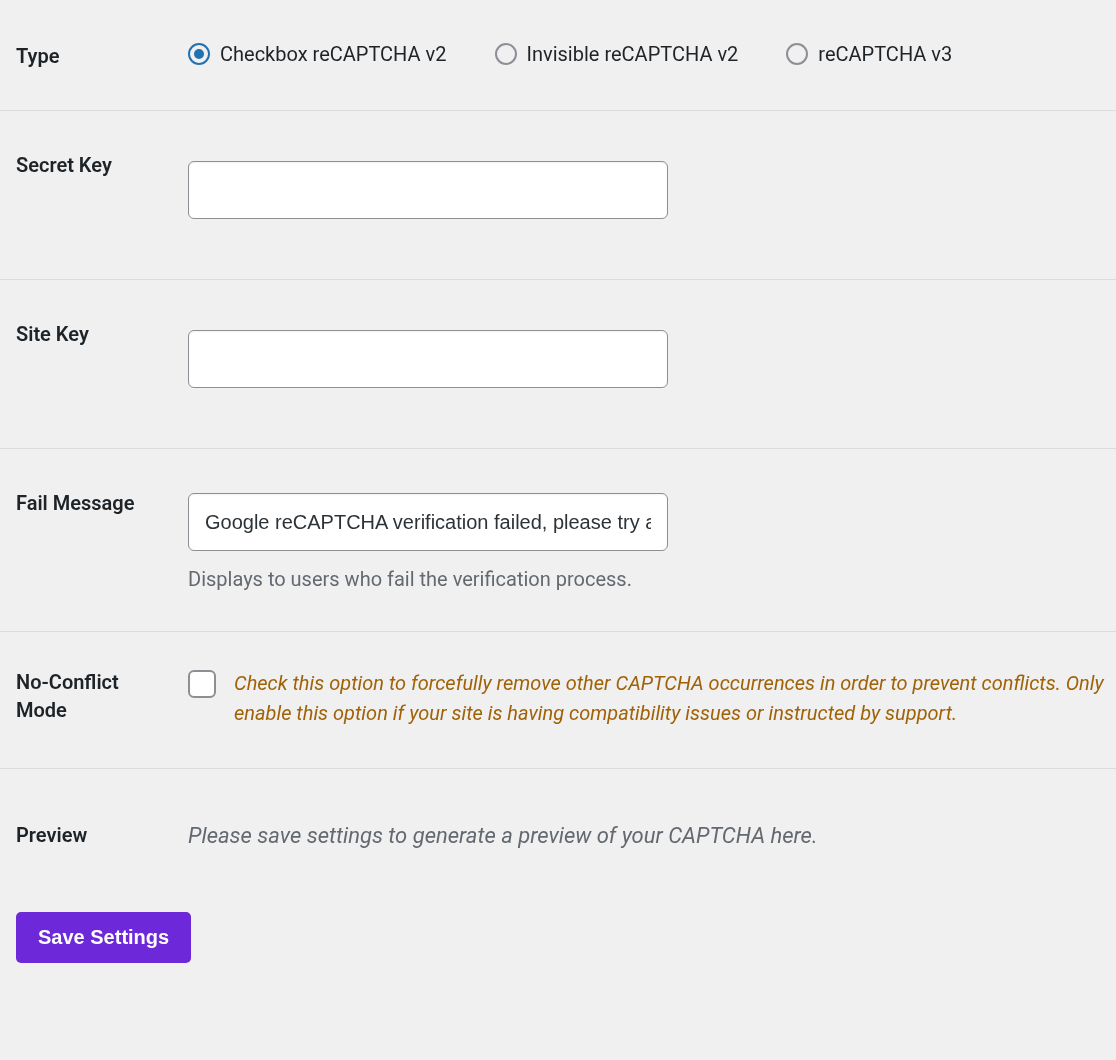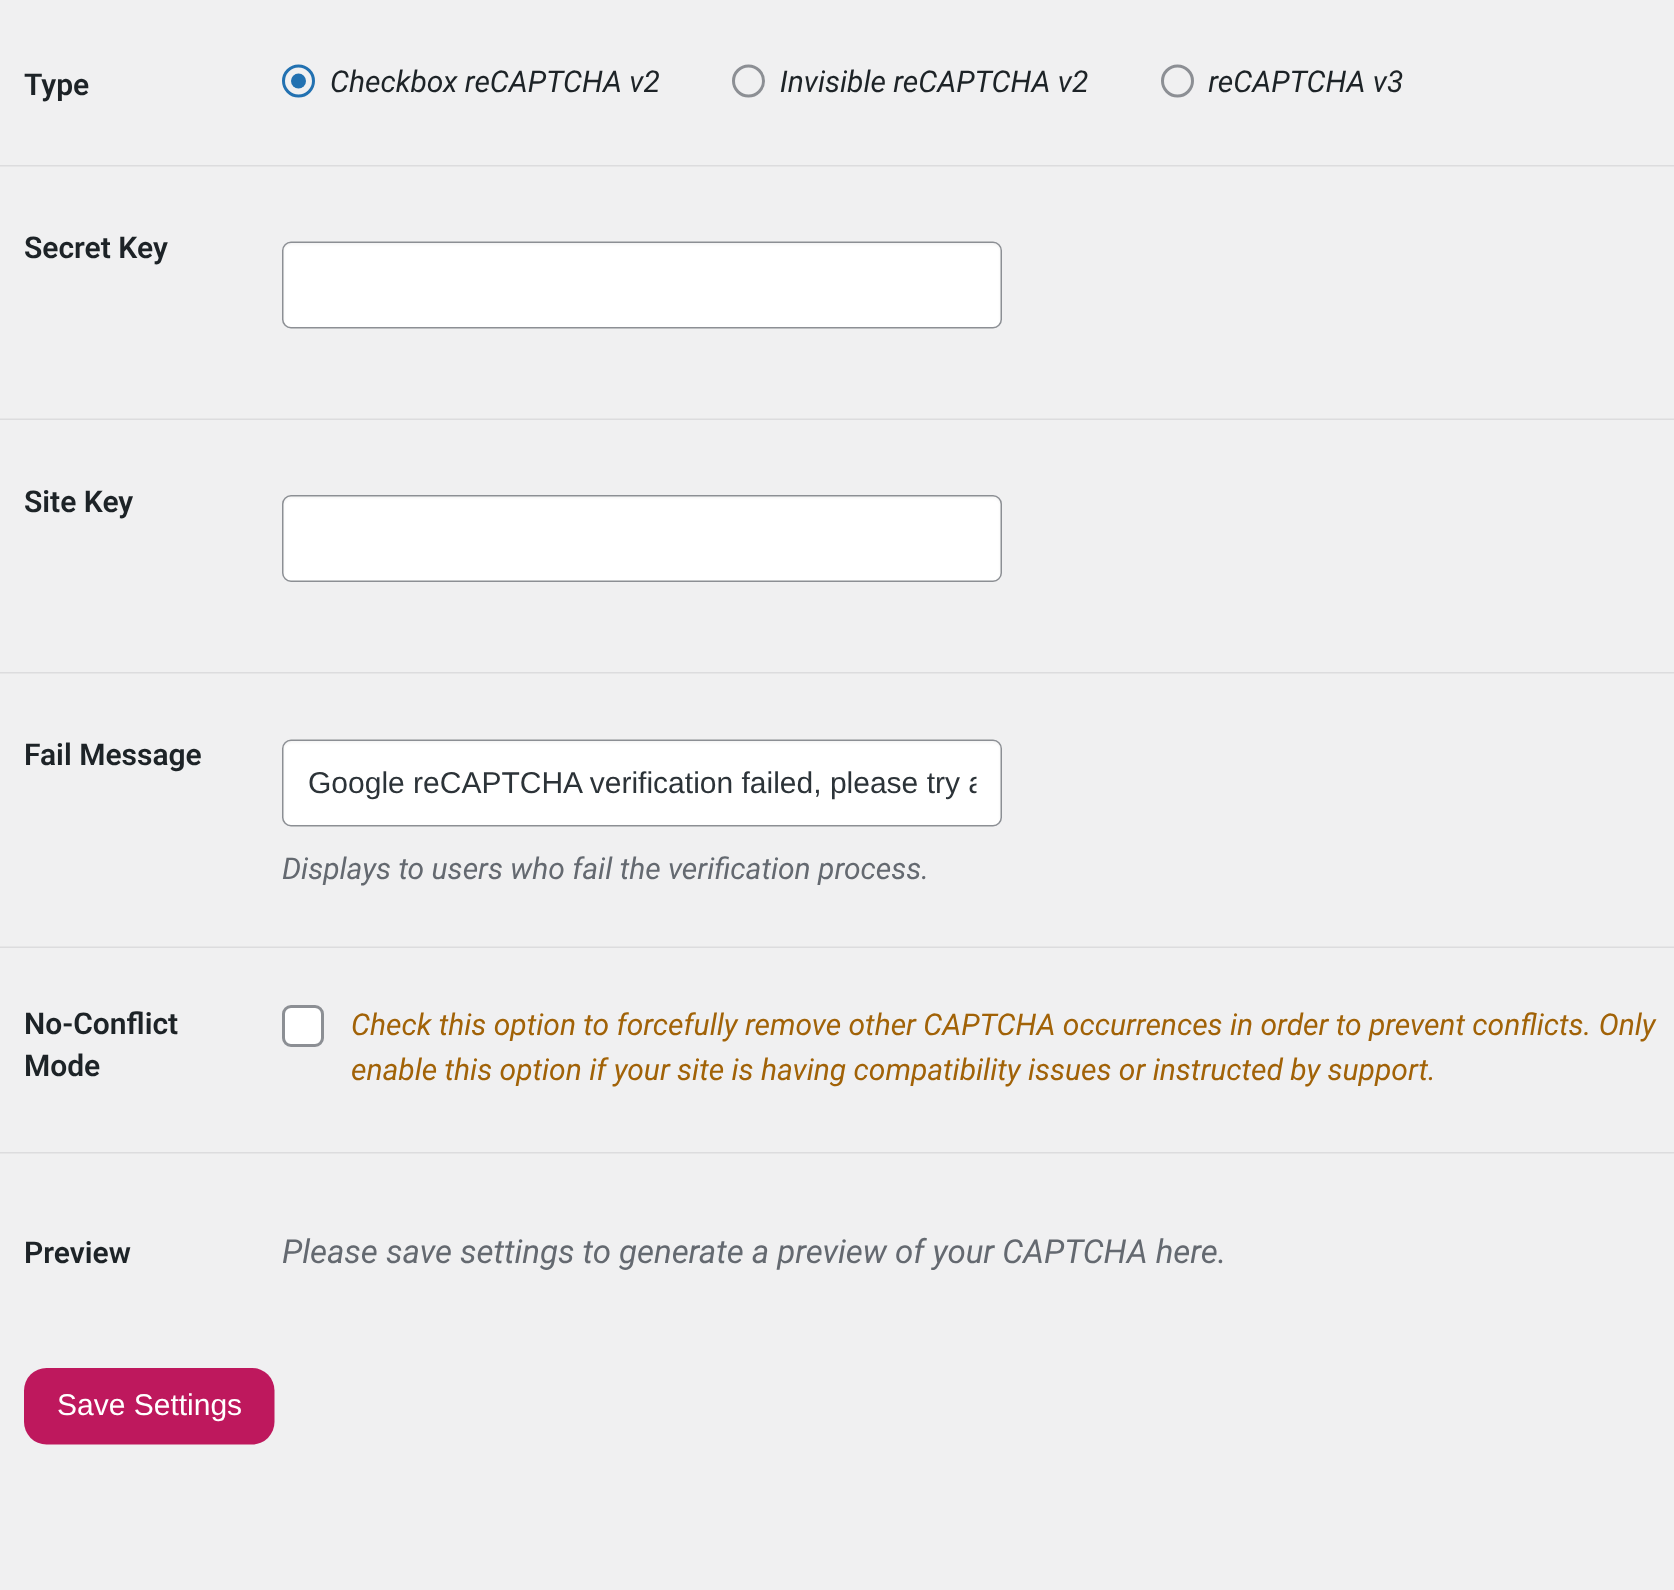--- a/index.html
+++ b/index.html
@@ -91,21 +91,20 @@
       padding: 8px 16px;
       font-size: 20px;
       border: 1px solid #8c8f94;
       border-radius: 6px;
       background: #fff;
       color: #2c3338;
       box-shadow: inset 0 1px 2px rgba(0,0,0,0.05);
     }
 
     .description {
-      font-style: italic;
       color: #646970;
       font-size: 20px;
       margin-top: 14px;
       line-height: 1.4;
     }
 
     
     .checkbox-wrap {
       display: flex;
       align-items: flex-start;
@@ -134,32 +133,32 @@
       font-size: 22px;
       line-height: 1.4;
       padding-top: 14px;
     }
 
     
     .submit-wrap {
       padding: 20px 0 20px 16px;
     }
     .btn-primary {
-      background: #be185d;
+      background: #6d28d9;
       color: #fff;
       border: none;
-      border-radius: 15px;
+      border-radius: 5px;
       padding: 14px 22px;
       font-size: 20px;
-      font-weight: 400;
+      font-weight: 700;
       cursor: pointer;
     }
 
     .row-type { }
-    .row-type .row-content { padding-top: 42px; padding-bottom: 44px; font-style: italic; }
+    .row-type .row-content { padding-top: 42px; padding-bottom: 44px; }
     .row-sitekey .row-content,
     .row-secretkey .row-content { padding-top: 50px; padding-bottom: 60px; }
     .row-failmsg .row-content { padding-top: 44px; padding-bottom: 38px; }
     .row-noconflict .row-content { padding-top: 36px; padding-bottom: 40px; }
     .row-noconflict .row-label { padding-top: 36px; }
     .row-preview .row-content { padding-top: 38px; padding-bottom: 40px; }
     .row-preview .row-label { padding-top: 52px; }
   </style>
 </head>
 <body>

